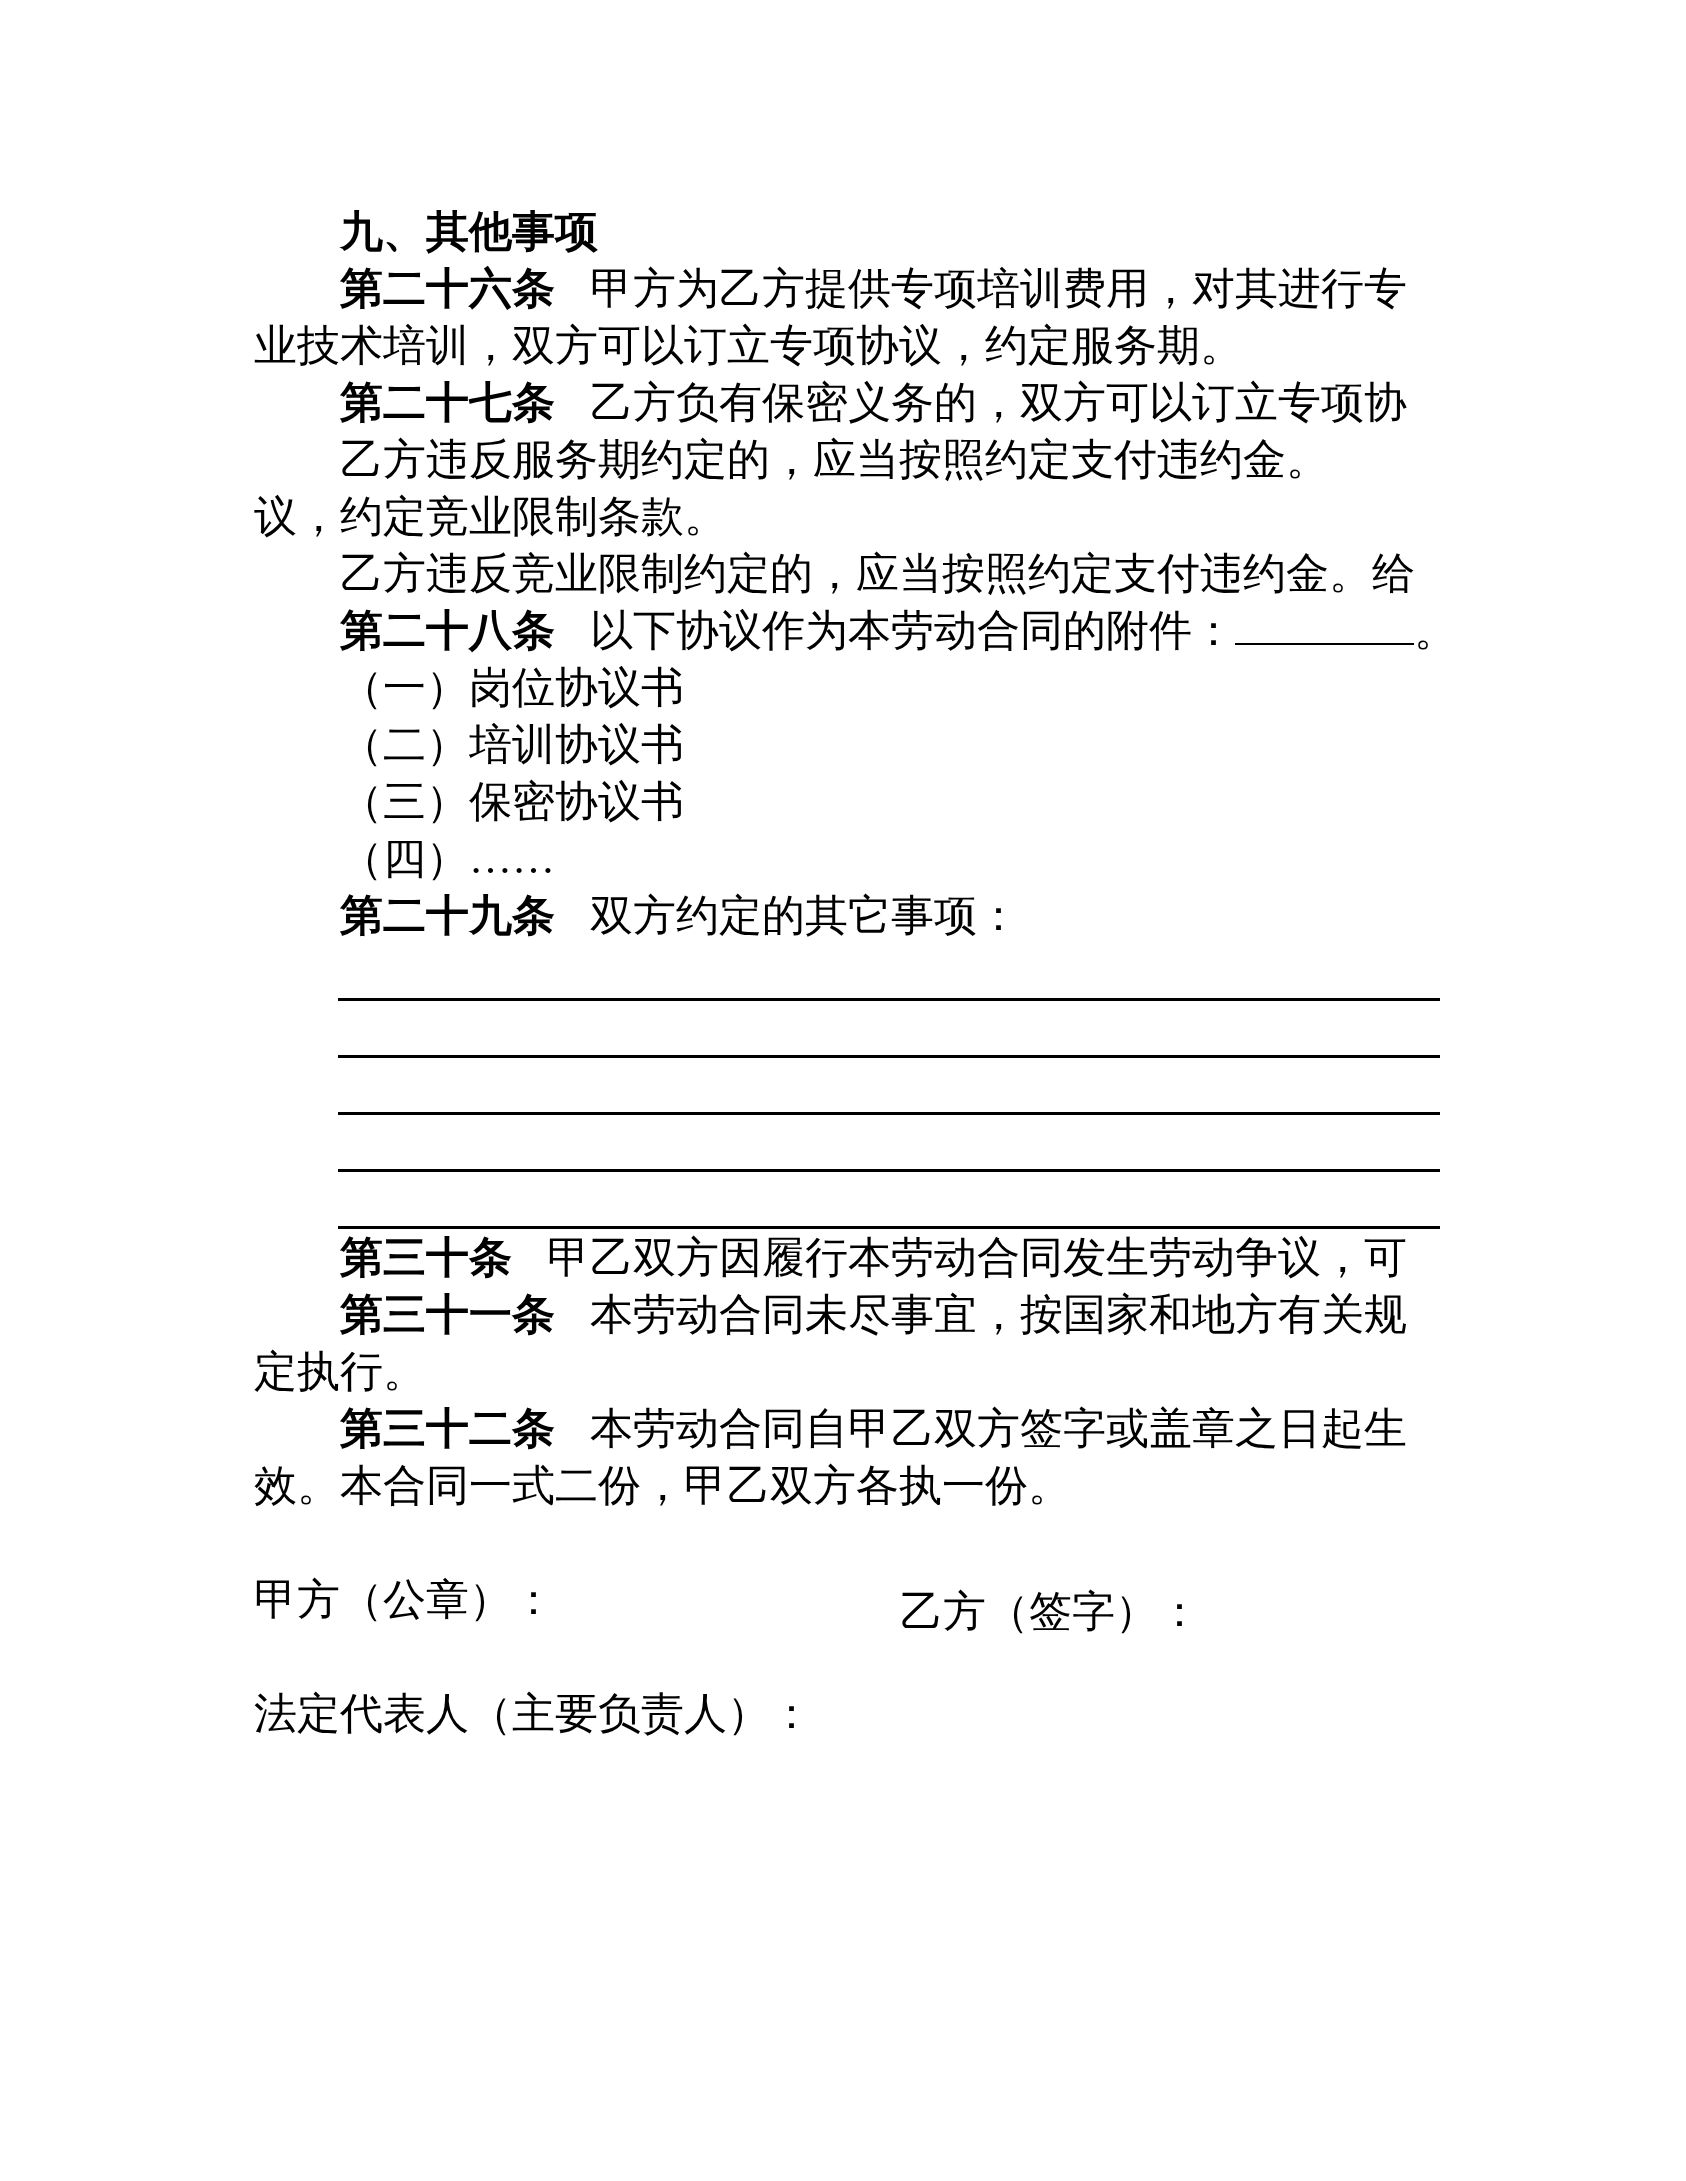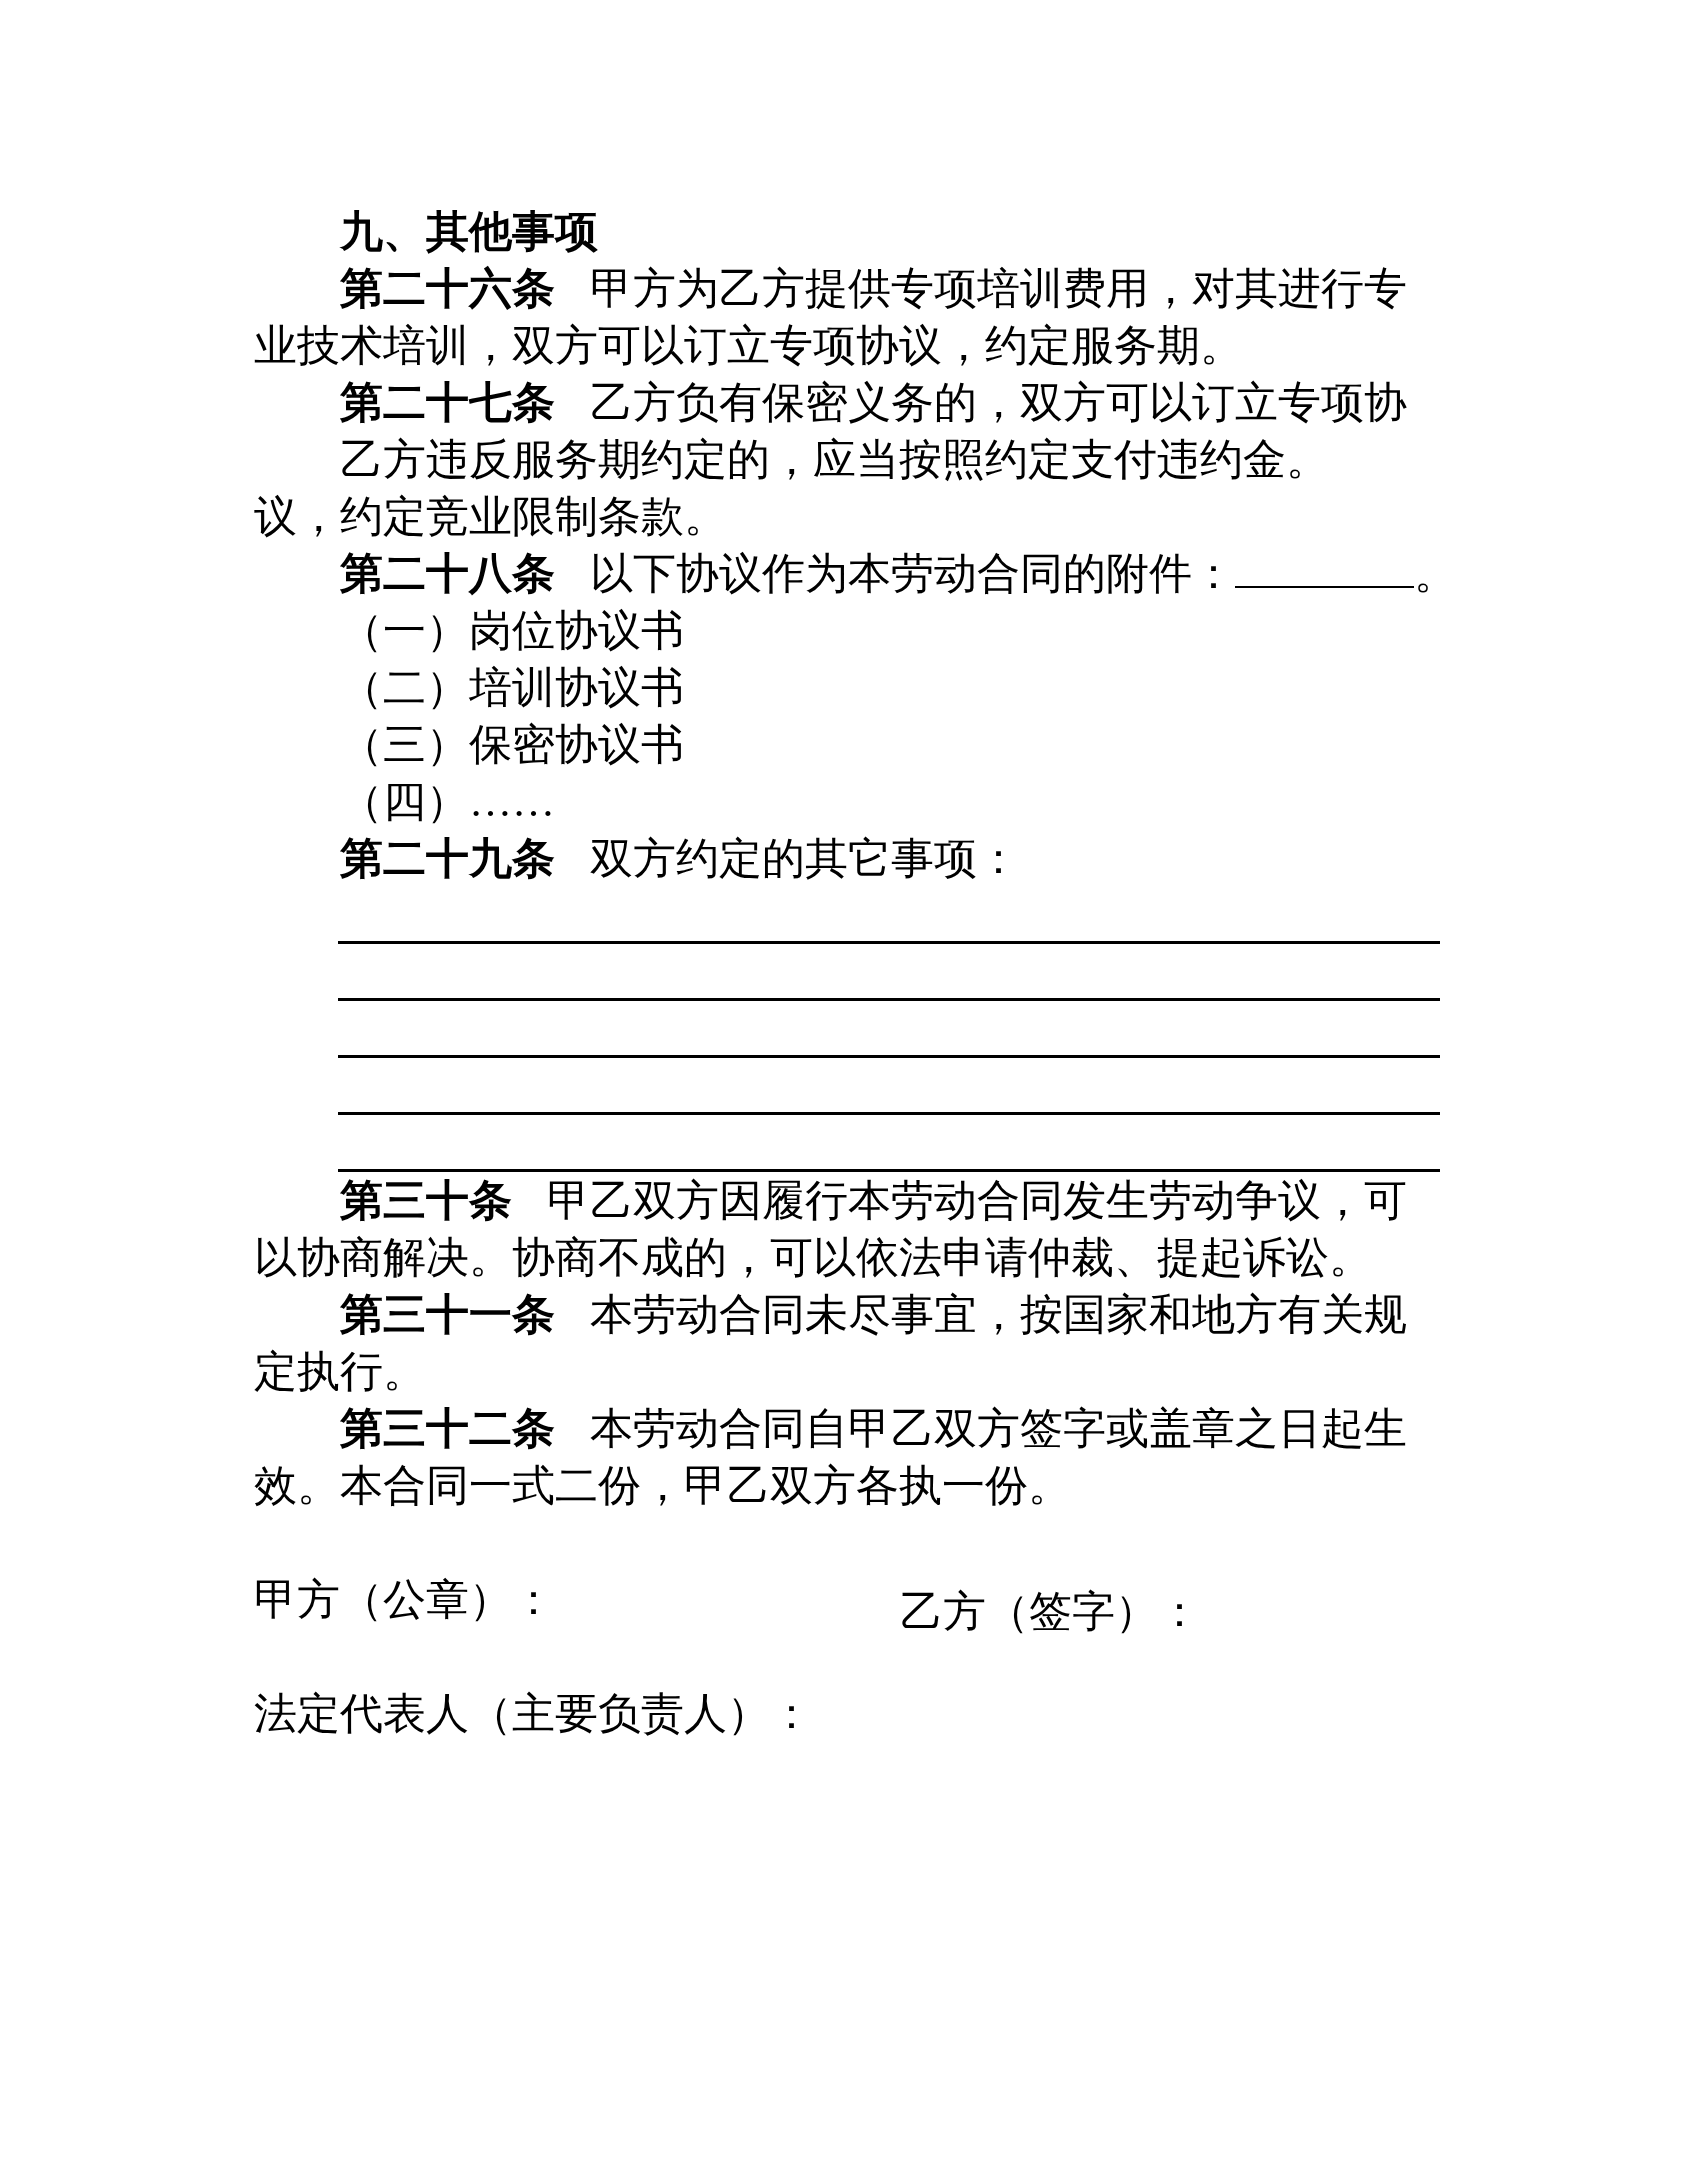--- a/index.html
+++ b/index.html
@@ -79,38 +79,38 @@
   <div class="content">
 
     <div class="line indent bold-head">九、其他事项</div>
 
     <div class="line indent"><span class="num">第二十六条</span><span>甲方为乙方提供专项培训费用，对其进行专</span></div>
     <div class="line">业技术培训，双方可以订立专项协议，约定服务期。</div>
     <div class="line indent"><span class="num">第二十七条</span><span>乙方负有保密义务的，双方可以订立专项协</span></div>
 
     <div class="line indent">乙方违反服务期约定的，应当按照约定支付违约金。</div>
     <div class="line">议，约定竞业限制条款。</div>
+    <div class="line indent">乙方违反竞业限制约定的，应当按照约定支付违约金。给</div>
 
     <div class="line indent"><span class="num">第二十八条</span><span>以下协议作为本劳动合同的附件：</span><span class="fill-blank"></span><span>。</span></div>
 
     <div class="line indent">（一）岗位协议书</div>
     <div class="line indent">（二）培训协议书</div>
     <div class="line indent">（三）保密协议书</div>
     <div class="line indent">（四）……</div>
 
     <div class="line indent"><span class="num">第二十九条</span><span>双方约定的其它事项：</span></div>
 
     <div class="rule"></div>
     <div class="rule"></div>
     <div class="rule"></div>
     <div class="rule"></div>
     <div class="rule"></div>
 
     <div class="line indent"><span class="num">第三十条</span><span>甲乙双方因履行本劳动合同发生劳动争议，可</span></div>
-    <div class="line">以协商解决。协商不成的，可以依法申请仲裁、提起诉讼。</div>
 
     <div class="line indent"><span class="num">第三十一条</span><span>本劳动合同未尽事宜，按国家和地方有关规</span></div>
     <div class="line">定执行。</div>
 
     <div class="line indent"><span class="num">第三十二条</span><span>本劳动合同自甲乙双方签字或盖章之日起生</span></div>
     <div class="line">效。本合同一式二份，甲乙双方各执一份。</div>
 
     <div class="blank-line"></div>
 
     <div class="line sig-line"><span>甲方（公章）：</span><span class="party-b">乙方（签字）：</span></div>

